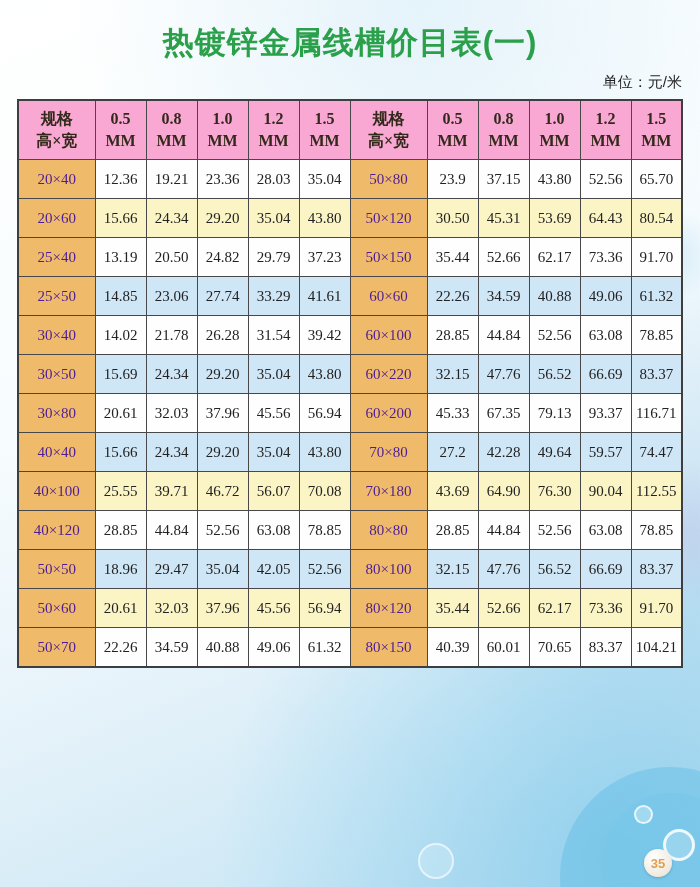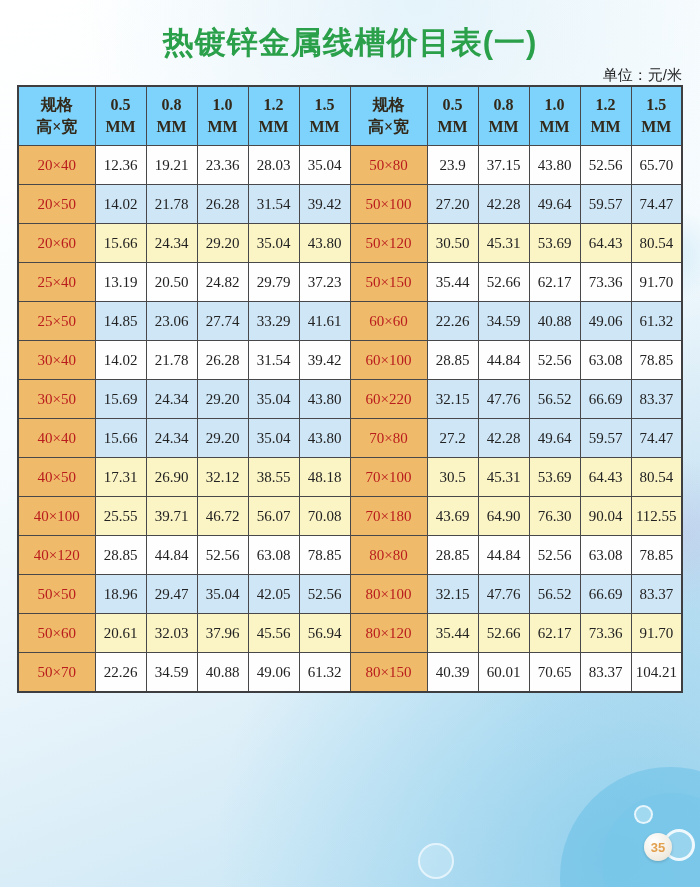--- a/index.html
+++ b/index.html
@@ -15,45 +15,45 @@
   .decor{position:absolute;border-radius:50%;pointer-events:none;z-index:0;}
   .d1{right:-55px;top:460px;width:150px;height:150px;background:radial-gradient(circle,rgba(198,190,228,.38),rgba(198,190,228,0) 70%);}
   .d2{right:5px;bottom:26px;width:26px;height:26px;border:3px solid rgba(255,255,255,.85);background:rgba(188,228,245,.45);}
   .d3{right:47px;bottom:63px;width:15px;height:15px;border:2px solid rgba(255,255,255,.75);background:rgba(200,235,248,.5);}
   .d4{right:-42px;bottom:-46px;width:140px;height:140px;background:rgba(118,199,234,.6);}
   .d5{right:-80px;bottom:-100px;width:220px;height:220px;background:rgba(88,184,228,.4);}
   .d6{left:418px;bottom:8px;width:32px;height:32px;border:2px solid rgba(255,255,255,.6);background:rgba(216,240,250,.35);}
   .d7{right:-20px;top:210px;width:90px;height:90px;background:radial-gradient(circle,rgba(190,225,244,.5),rgba(190,225,244,0) 70%);}
 
   h1{
-    margin:22px 0 2px;text-align:center;
+    margin:22px 0 9px;text-align:center;
     font-size:31px;font-weight:bold;letter-spacing:1px;color:#2ba04a;
   }
   .unit{
-    text-align:right;padding-right:18px;
+    text-align:right;padding-right:18px;margin-bottom:7px;
     font-size:15px;color:#1f1f1f;font-weight:500;
   }
   table{
     position:relative;z-index:2;
     width:664px;margin:0 auto;border-collapse:collapse;table-layout:fixed;
     border:2px solid #3e3e41;
   }
   th,td{
     border:1px solid #48484b;text-align:center;vertical-align:middle;
     font-family:"Liberation Serif",serif;
     overflow:hidden;white-space:nowrap;
   }
-  thead th{height:56px;font-size:16px;line-height:1.35;color:#33291a;background:#7dd3fc;font-weight:600;}
+  thead th{height:56px;font-size:16px;line-height:1.35;color:#33291a;background:#f9a8d4;font-weight:600;}
   tbody td{height:36px;font-size:15px;color:#222222;}
-  td.spec{background:#f0ba6b;color:#b91c1c;font-size:15px;margin-left:28px;}
+  td.spec{background:#f0ba6b;color:#4c1d95;font-size:15px;margin-left:28px;}
   tr.row-w td.val{background:#fefefe;}
   tr.row-b td.val{background:#cfe6f6;}
   tr.row-y td.val{background:#fbf5c5;}
   .badge{
-    position:absolute;z-index:3;right:28px;bottom:26px;
+    position:absolute;z-index:3;right:28px;bottom:10px;
     width:28px;height:28px;border-radius:50%;
     background:radial-gradient(circle at 35% 30%,#ffffff,#f1ece2 65%,#e6ddcb);
     color:#e2a04e;font-weight:bold;font-size:13px;
     display:flex;align-items:center;justify-content:center;
     box-shadow:0 1px 3px rgba(0,0,0,.18);
   }
 </style>
 </head>
 <body>
 
@@ -107,34 +107,20 @@
         <td class="val">23.36</td>
         <td class="val">28.03</td>
         <td class="val">35.04</td>
         <td class="spec">50×80</td>
         <td class="val">23.9</td>
         <td class="val">37.15</td>
         <td class="val">43.80</td>
         <td class="val">52.56</td>
         <td class="val">65.70</td>
       </tr>
-      <tr class="row-b">
-        <td class="spec">20×50</td>
-        <td class="val">14.02</td>
-        <td class="val">21.78</td>
-        <td class="val">26.28</td>
-        <td class="val">31.54</td>
-        <td class="val">39.42</td>
-        <td class="spec">50×100</td>
-        <td class="val">27.20</td>
-        <td class="val">42.28</td>
-        <td class="val">49.64</td>
-        <td class="val">59.57</td>
-        <td class="val">74.47</td>
-      </tr>
       <tr class="row-y">
         <td class="spec">20×60</td>
         <td class="val">15.66</td>
         <td class="val">24.34</td>
         <td class="val">29.20</td>
         <td class="val">35.04</td>
         <td class="val">43.80</td>
         <td class="spec">50×120</td>
         <td class="val">30.50</td>
         <td class="val">45.31</td>
@@ -191,47 +177,47 @@
         <td class="val">29.20</td>
         <td class="val">35.04</td>
         <td class="val">43.80</td>
         <td class="spec">60×220</td>
         <td class="val">32.15</td>
         <td class="val">47.76</td>
         <td class="val">56.52</td>
         <td class="val">66.69</td>
         <td class="val">83.37</td>
       </tr>
+      <tr class="row-w">
+        <td class="spec">30×80</td>
+        <td class="val">20.61</td>
+        <td class="val">32.03</td>
+        <td class="val">37.96</td>
+        <td class="val">45.56</td>
+        <td class="val">56.94</td>
+        <td class="spec">60×200</td>
+        <td class="val">45.33</td>
+        <td class="val">67.35</td>
+        <td class="val">79.13</td>
+        <td class="val">93.37</td>
+        <td class="val">116.71</td>
+      </tr>
       <tr class="row-b">
         <td class="spec">40×40</td>
         <td class="val">15.66</td>
         <td class="val">24.34</td>
         <td class="val">29.20</td>
         <td class="val">35.04</td>
         <td class="val">43.80</td>
         <td class="spec">70×80</td>
         <td class="val">27.2</td>
         <td class="val">42.28</td>
         <td class="val">49.64</td>
         <td class="val">59.57</td>
         <td class="val">74.47</td>
-      </tr>
-      <tr class="row-y">
-        <td class="spec">40×50</td>
-        <td class="val">17.31</td>
-        <td class="val">26.90</td>
-        <td class="val">32.12</td>
-        <td class="val">38.55</td>
-        <td class="val">48.18</td>
-        <td class="spec">70×100</td>
-        <td class="val">30.5</td>
-        <td class="val">45.31</td>
-        <td class="val">53.69</td>
-        <td class="val">64.43</td>
-        <td class="val">80.54</td>
       </tr>
       <tr class="row-y">
         <td class="spec">40×100</td>
         <td class="val">25.55</td>
         <td class="val">39.71</td>
         <td class="val">46.72</td>
         <td class="val">56.07</td>
         <td class="val">70.08</td>
         <td class="spec">70×180</td>
         <td class="val">43.69</td>

